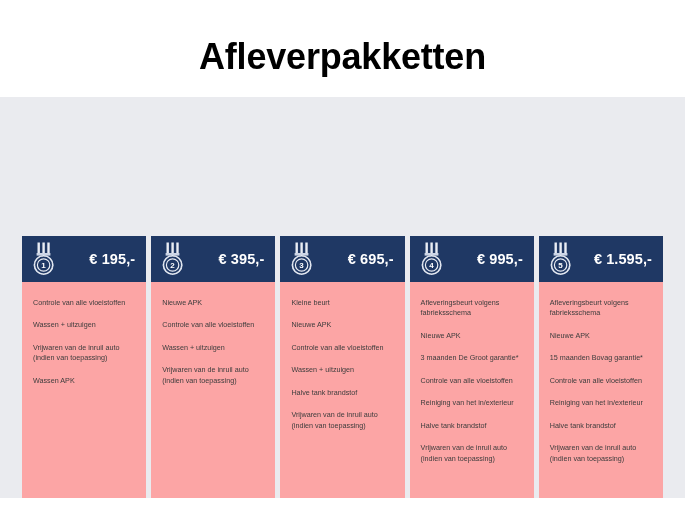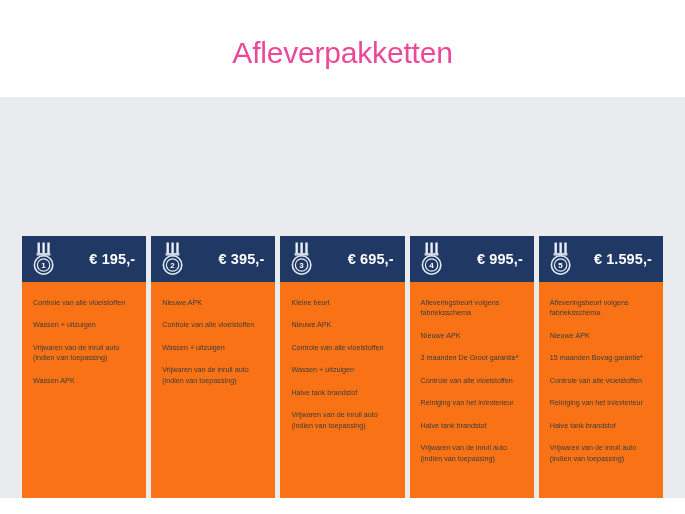--- a/index.html
+++ b/index.html
@@ -31,23 +31,23 @@
     height: 54px;
   }
   .logo svg { display: block; }
 
   .page-title {
     position: absolute;
     left: 0;
     top: 36px;
     width: 685px;
     text-align: center;
-    font-size: 30px;
-    font-weight: 400;
-    color: #ec4899;
+    font-size: 36px;
+    font-weight: 700;
+    color: #000000;
     letter-spacing: -0.2px;
     font-family: "Liberation Sans", sans-serif;
   }
 
   
   .panel {
     position: absolute;
     left: 0; top: 97px;
     width: 685px;
     height: 401px;
@@ -97,21 +97,21 @@
     text-align: right;
     color: #ffffff;
     font-size: 14.5px;
     font-weight: bold;
     letter-spacing: 0.1px;
     padding-right: 2px;
     white-space: nowrap;
   }
   .card-body {
     flex: 1 1 auto;
-    background: #f97316;
+    background: #fca5a5;
     padding: 16px 11px 10px 11px;
     box-sizing: border-box;
   }
   .feature {
     font-size: 7.2px;
     line-height: 1.45;
     color: #3c3c3c;
     margin-bottom: 12px;
     font-family: "Liberation Sans", sans-serif;
   }

